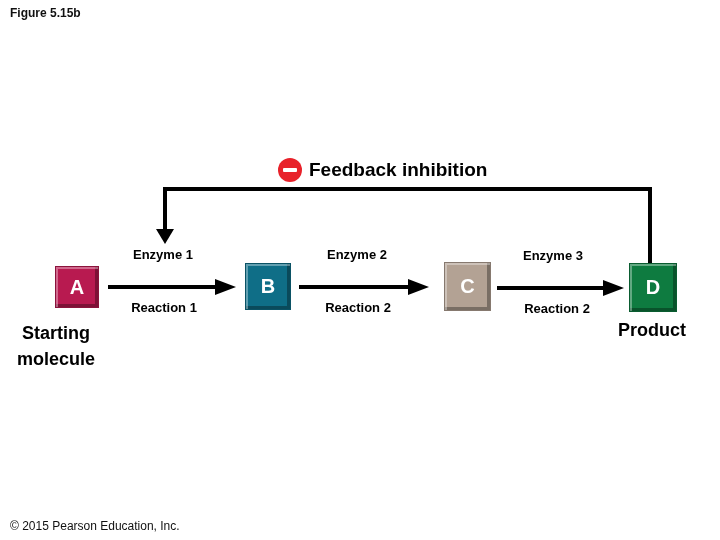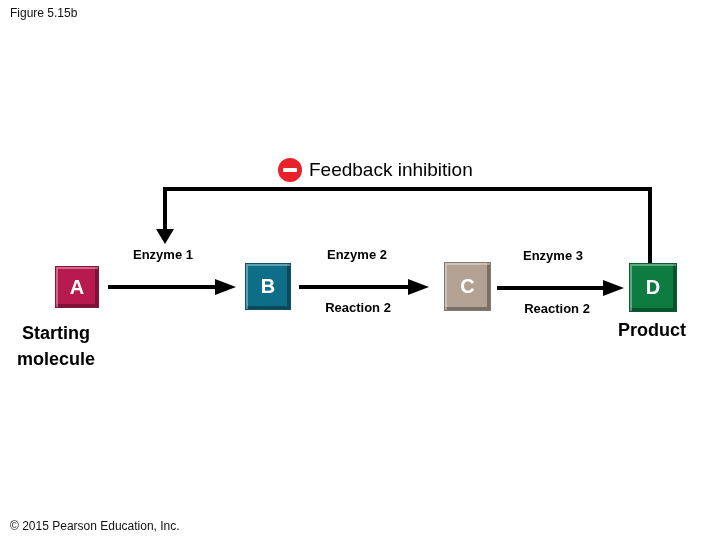--- a/index.html
+++ b/index.html
@@ -1,25 +1,25 @@
 <!DOCTYPE html>
 <html><head>
 <meta charset="utf-8">
 <style>
   html,body{margin:0;padding:0;}
   body{width:720px;height:540px;background:#ffffff;font-family:"Liberation Sans","DejaVu Sans",sans-serif;color:#000;}
   .stage{position:relative;width:720px;height:540px;background:#fff;overflow:hidden;}
 
-  .figure-label{position:absolute;left:10px;top:6px;font-size:12px;font-weight:400;color:#111;}
+  .figure-label{position:absolute;left:10px;top:6px;font-size:12px;font-weight:700;color:#111;}
 
   
   .fb-row{position:absolute;left:278px;top:158px;display:flex;align-items:center;gap:7px;}
   .minus-circle{width:24px;height:24px;border-radius:50%;background:#e8212a;position:relative;flex:0 0 auto;}
   .minus-bar{position:absolute;left:5px;top:10px;width:14px;height:4px;background:#fff;border-radius:1px;}
-  .fb-text{font-size:19px;font-weight:400;white-space:nowrap;}
+  .fb-text{font-size:19px;font-weight:700;white-space:nowrap;}
 
   
   .line{position:absolute;background:#000;}
   .down-head{position:absolute;width:0;height:0;border-top:15px solid #000;border-left:9px solid transparent;border-right:9px solid transparent;}
 
   
   .arrow{position:absolute;height:16px;display:flex;align-items:center;}
   .arrow .shaft{flex:1;height:4px;background:#000;}
   .arrow .head{width:0;height:0;border-left:21px solid #000;border-top:8px solid transparent;border-bottom:8px solid transparent;}
 
@@ -76,20 +76,21 @@
   </div>
   <div class="arrow" style="left:497px;top:280px;width:127px;">
     <div class="shaft"></div>
     <div class="head"></div>
   </div>
 
   <div class="lbl" style="left:108px;top:247px;width:110px;">Enzyme 1</div>
   <div class="lbl" style="left:302px;top:247px;width:110px;">Enzyme 2</div>
   <div class="lbl" style="left:498px;top:248px;width:110px;">Enzyme 3</div>
 
+  <div class="lbl" style="left:109px;top:300px;width:110px;">Reaction 1</div>
   <div class="lbl" style="left:303px;top:300px;width:110px;">Reaction 2</div>
   <div class="lbl" style="left:502px;top:301px;width:110px;">Reaction 2</div>
 
   <div class="caption" style="left:602px;top:317px;width:100px;">Product</div>
   <div class="caption" style="left:13px;top:320px;width:86px;">Starting molecule</div>
 
   <div class="copyright">© 2015 Pearson Education, Inc.</div>
 </div>
 
 </body></html>

